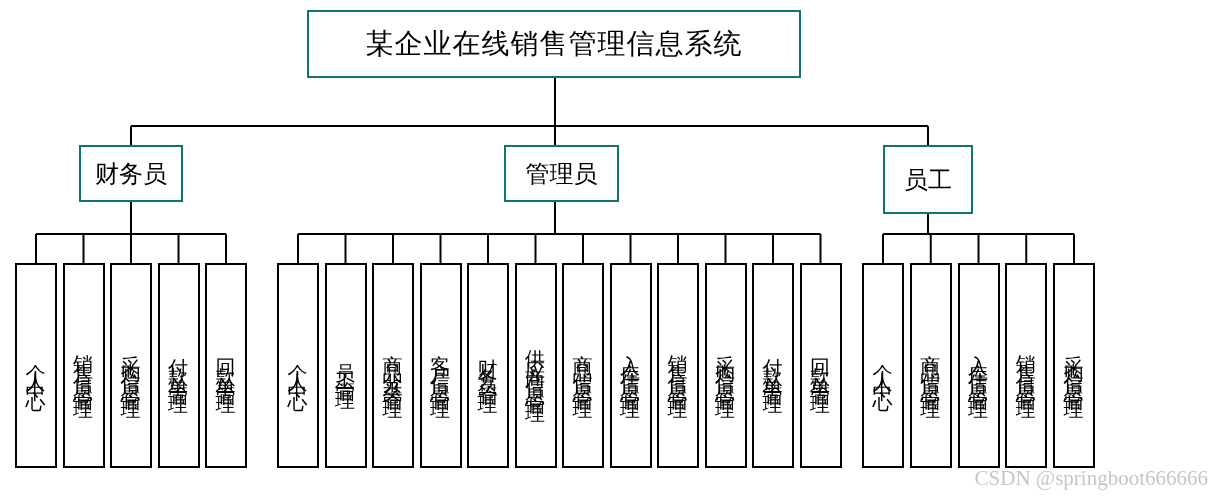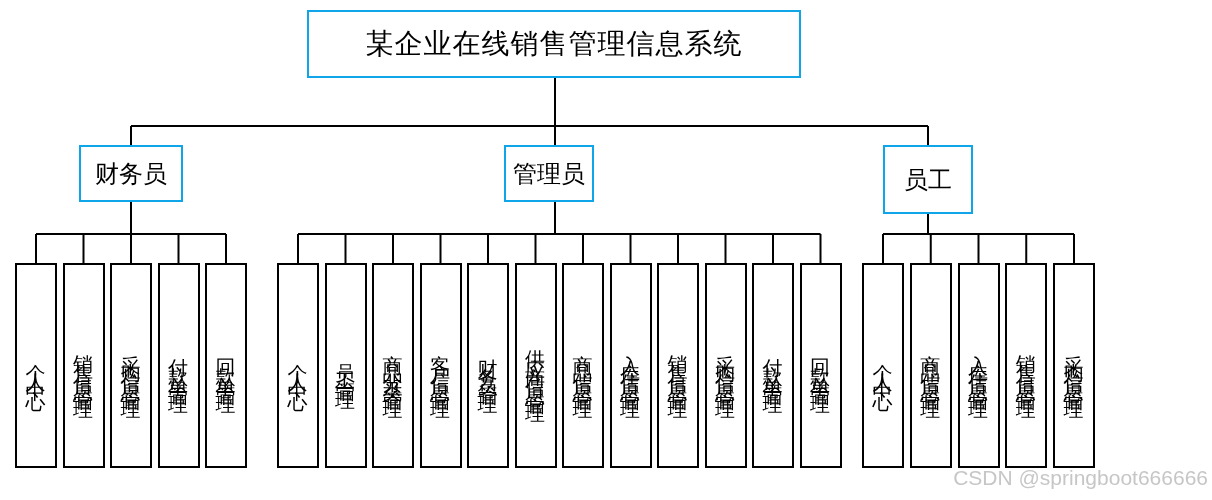--- a/index.html
+++ b/index.html
@@ -7,32 +7,32 @@
     position:relative;
     width:1212px;height:500px;
     background:#ffffff;
     font-family:"Liberation Serif", serif;
     overflow:hidden;
   }
   svg.connectors{position:absolute;left:0;top:0;width:1212px;height:500px;}
   .box{
     position:absolute;
     background:#ffffff;
-    border:2px solid #0ea5e9;
+    border:2px solid #0f766e;
     box-sizing:border-box;
     display:flex;align-items:center;justify-content:center;
     color:#000000;
   }
   .title-box{
     left:307px;top:10px;width:494px;height:68px;
     font-size:28px;letter-spacing:1px;
   }
   .branch{font-family:"Liberation Sans", sans-serif;font-size:24px;}
   .branch-0{left:79px;top:145px;width:104px;height:57px;}
-  .branch-1{left:504px;top:145px;width:90px;height:57px;}
+  .branch-1{left:504px;top:145px;width:115px;height:57px;}
   .branch-2{left:883px;top:145px;width:90px;height:69px;}
   .leaf{
     position:absolute;
     top:263px;width:42px;height:205px;
     background:#ffffff;
     border:2px solid #000000;
     box-sizing:border-box;
     display:flex;align-items:center;justify-content:center;
   }
   .leaf span{
@@ -40,21 +40,21 @@
     text-orientation:upright;
     font-size:20px;
     letter-spacing:9px;
     line-height:1;
     color:#000000;
     white-space:nowrap;
   }
   .watermark{
     position:absolute;
     right:4px;top:466px;
-    font-family:Liberation Sans, sans-serif;
+    font-family:Liberation Serif, serif;
     font-size:21px;
     color:rgba(197,194,194,0.95);
     white-space:nowrap;
   }
 </style>
 </head>
 <body>
 
 <div class="canvas" id="canvas">
   <svg class="connectors" id="connectors">

